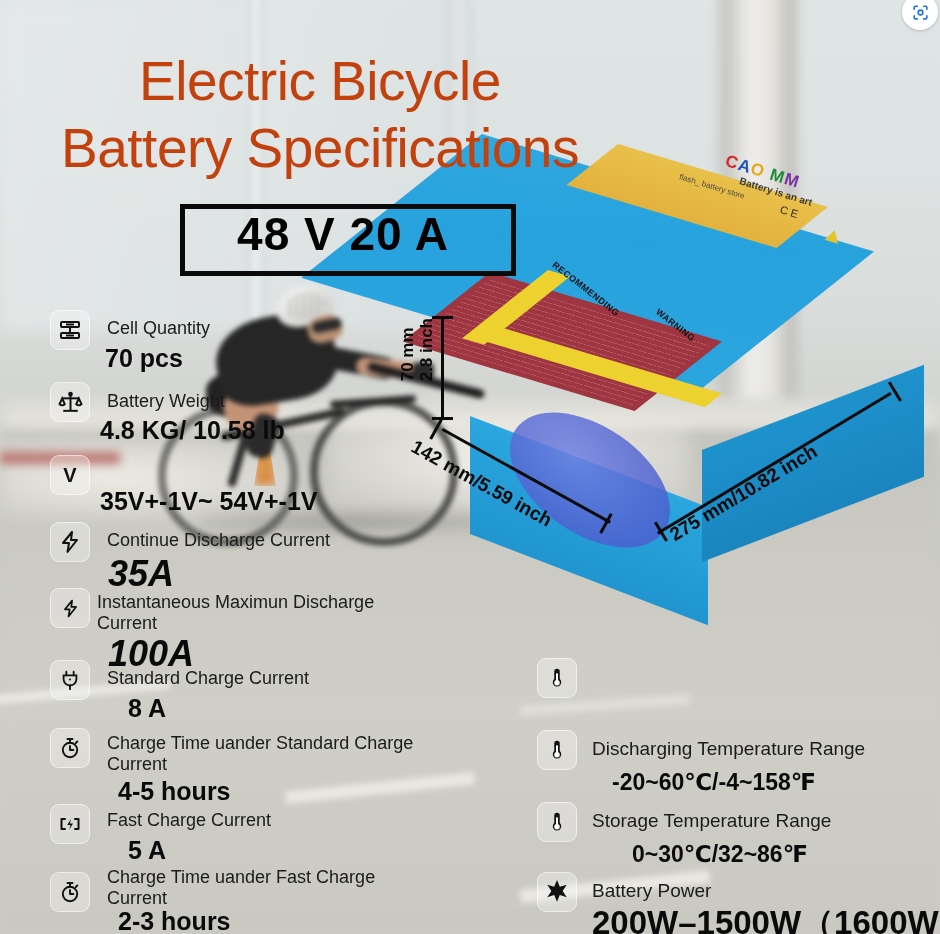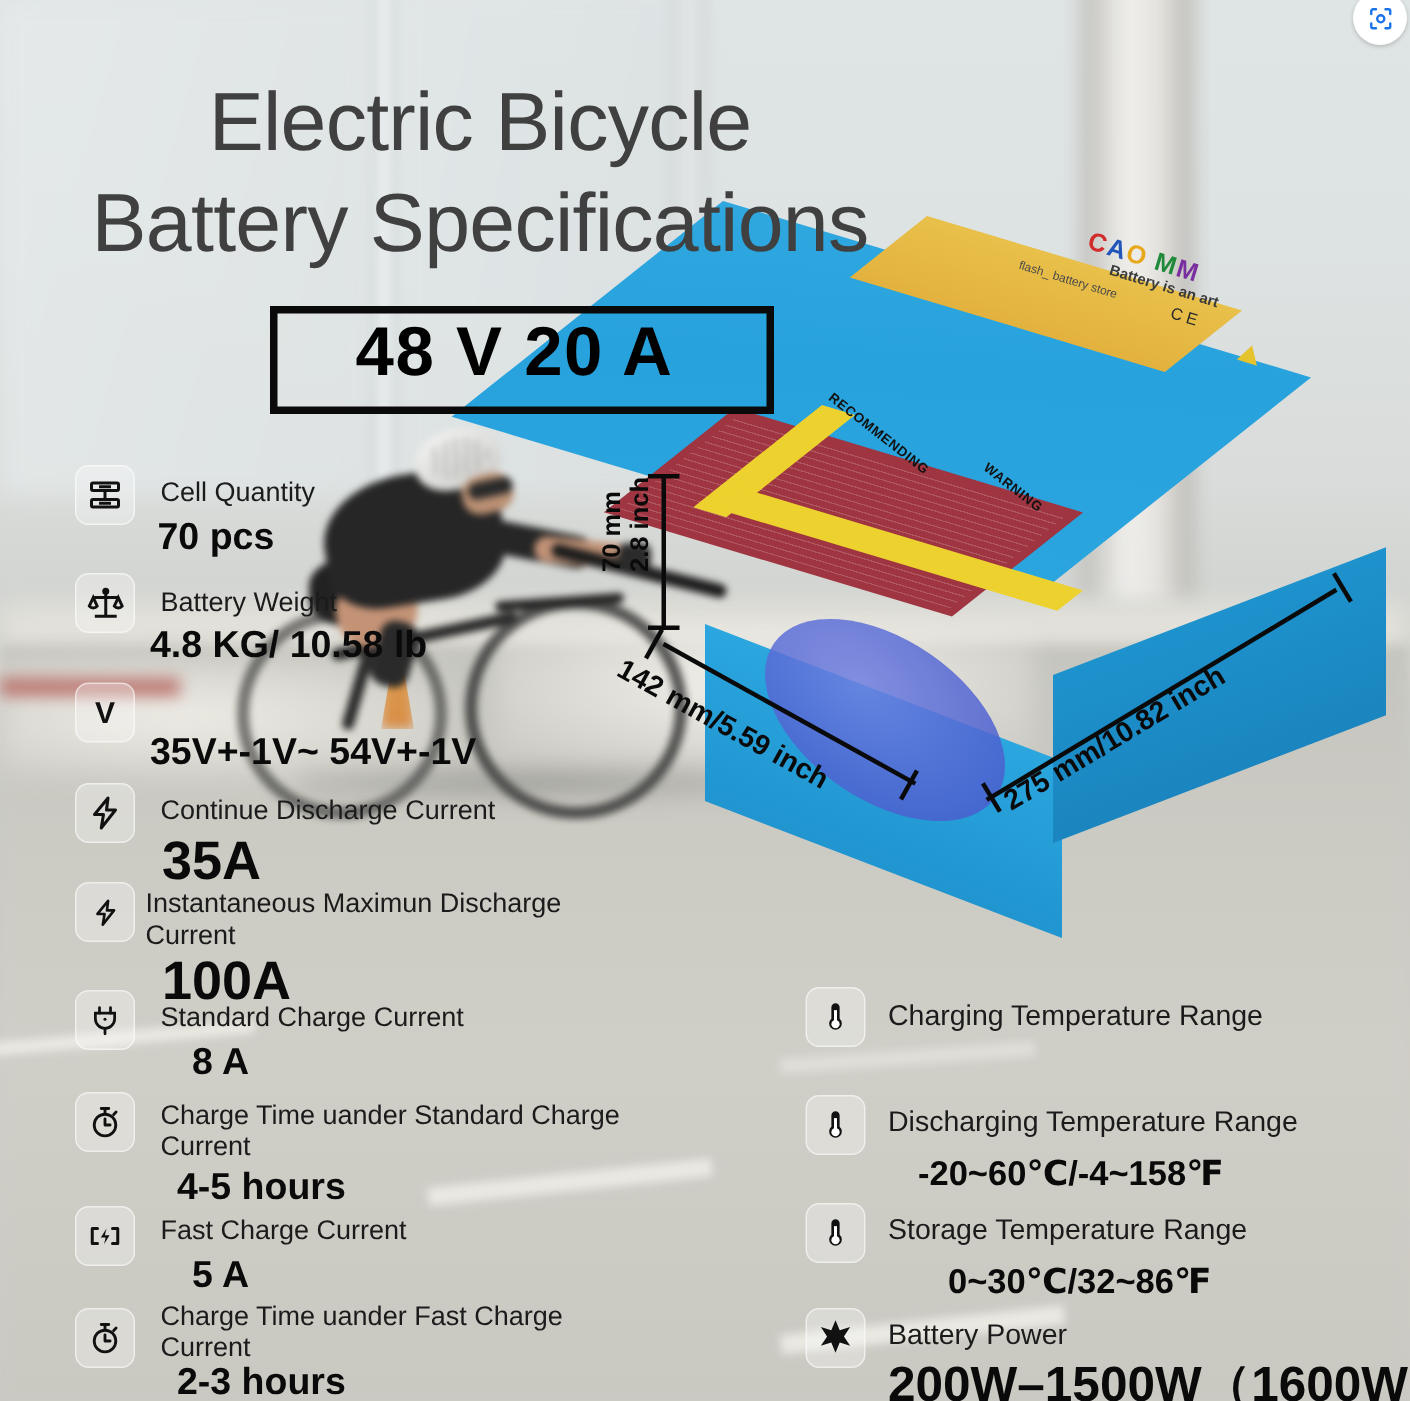--- a/index.html
+++ b/index.html
@@ -85,21 +85,21 @@
   .cyc .frame{position:absolute;left:40px;top:140px;width:126px;height:8px;background:#2b2b2b;
     transform:rotate(-12deg);border-radius:4px;}
   .cyc .frame2{position:absolute;left:58px;top:128px;width:8px;height:80px;background:#2b2b2b;
     transform:rotate(16deg);border-radius:4px;}
   .shadow{position:absolute;left:200px;top:510px;width:300px;height:24px;
     background:radial-gradient(ellipse,rgba(90,90,90,.35),rgba(90,90,90,0));filter:blur(6px);}
 
   
   .title{
     position:absolute;left:0;width:640px;text-align:center;
-    font-size:55px;line-height:66px;font-weight:400;color:#404040;
+    font-size:55px;line-height:66px;font-weight:400;color:#c2410c;
     letter-spacing:-.5px;
   }
   .title-l1{top:48px;}
   .title-l2{top:115px;}
   .volt-box{
     position:absolute;left:180px;top:204px;width:326px;height:62px;
     border:5px solid #0a0a0a;background:transparent;
   }
   .volt-txt{
     position:absolute;left:180px;top:203px;width:326px;height:62px;
@@ -113,21 +113,21 @@
     position:absolute;width:40px;height:40px;border-radius:9px;
     background:rgba(255,255,255,.30);
     border:1px solid rgba(255,255,255,.55);
     display:flex;align-items:center;justify-content:center;
     box-sizing:border-box;
   }
   .ico svg{display:block;}
   .lbl{position:absolute;font-size:18px;color:#1b1b1b;white-space:nowrap;line-height:21px;}
   .lbl.two{line-height:21px;white-space:normal;width:330px;}
   .val{position:absolute;font-size:25px;font-weight:bold;color:#0a0a0a;white-space:nowrap;}
-  .val.big{font-size:36px;}
+  .val.big{font-size:36px;font-style:italic;}
   .rlbl{position:absolute;font-size:19px;color:#1b1b1b;white-space:nowrap;}
   .rval{position:absolute;font-size:23px;font-weight:bold;color:#0a0a0a;white-space:nowrap;}
   .rval.huge{font-size:33px;}
 
   
   .battery{position:absolute;left:430px;top:120px;width:510px;height:420px;}
   .b-top{
     position:absolute;left:52px;top:14px;width:392px;height:232px;
     background:linear-gradient(160deg,#2fa8e0 0%,#28a2dd 40%,#2ba5de 100%);
     transform:matrix(1,0.30,-0.78,0.62,0,0);
@@ -393,21 +393,20 @@
   <div class="lbl two" style="left:107px;top:867px;width:290px">Charge Time uander Fast Charge Current</div>
   <div class="val" style="left:118px;top:907px">2-3 hours</div>
 
   <div class="ico" style="left:537px;top:658px">
     <svg width="22" height="22" viewBox="0 0 24 24" fill="#111">
         <path d="M12 2 a3 3 0 0 0-3 3 v8.2 a4.6 4.6 0 1 0 6 0 V5 a3 3 0 0 0-3-3z"></path>
         <circle cx="12" cy="17.2" r="3" fill="#fff"></circle>
         <rect x="10.9" y="7" width="2.2" height="8" fill="#fff"></rect>
       </svg>
     </div>
-  <div class="rlbl" style="left:592px;top:667px">Charging Temperature Range</div>
 
   <div class="ico" style="left:537px;top:730px">
     <svg width="22" height="22" viewBox="0 0 24 24" fill="#111">
         <path d="M12 2 a3 3 0 0 0-3 3 v8.2 a4.6 4.6 0 1 0 6 0 V5 a3 3 0 0 0-3-3z"></path>
         <circle cx="12" cy="17.2" r="3" fill="#fff"></circle>
         <rect x="10.9" y="7" width="2.2" height="8" fill="#fff"></rect>
       </svg>
     </div>
   <div class="rlbl" style="left:592px;top:738px">Discharging Temperature Range</div>
   <div class="rval" style="left:612px;top:769px">-20~60℃/-4~158℉</div>

